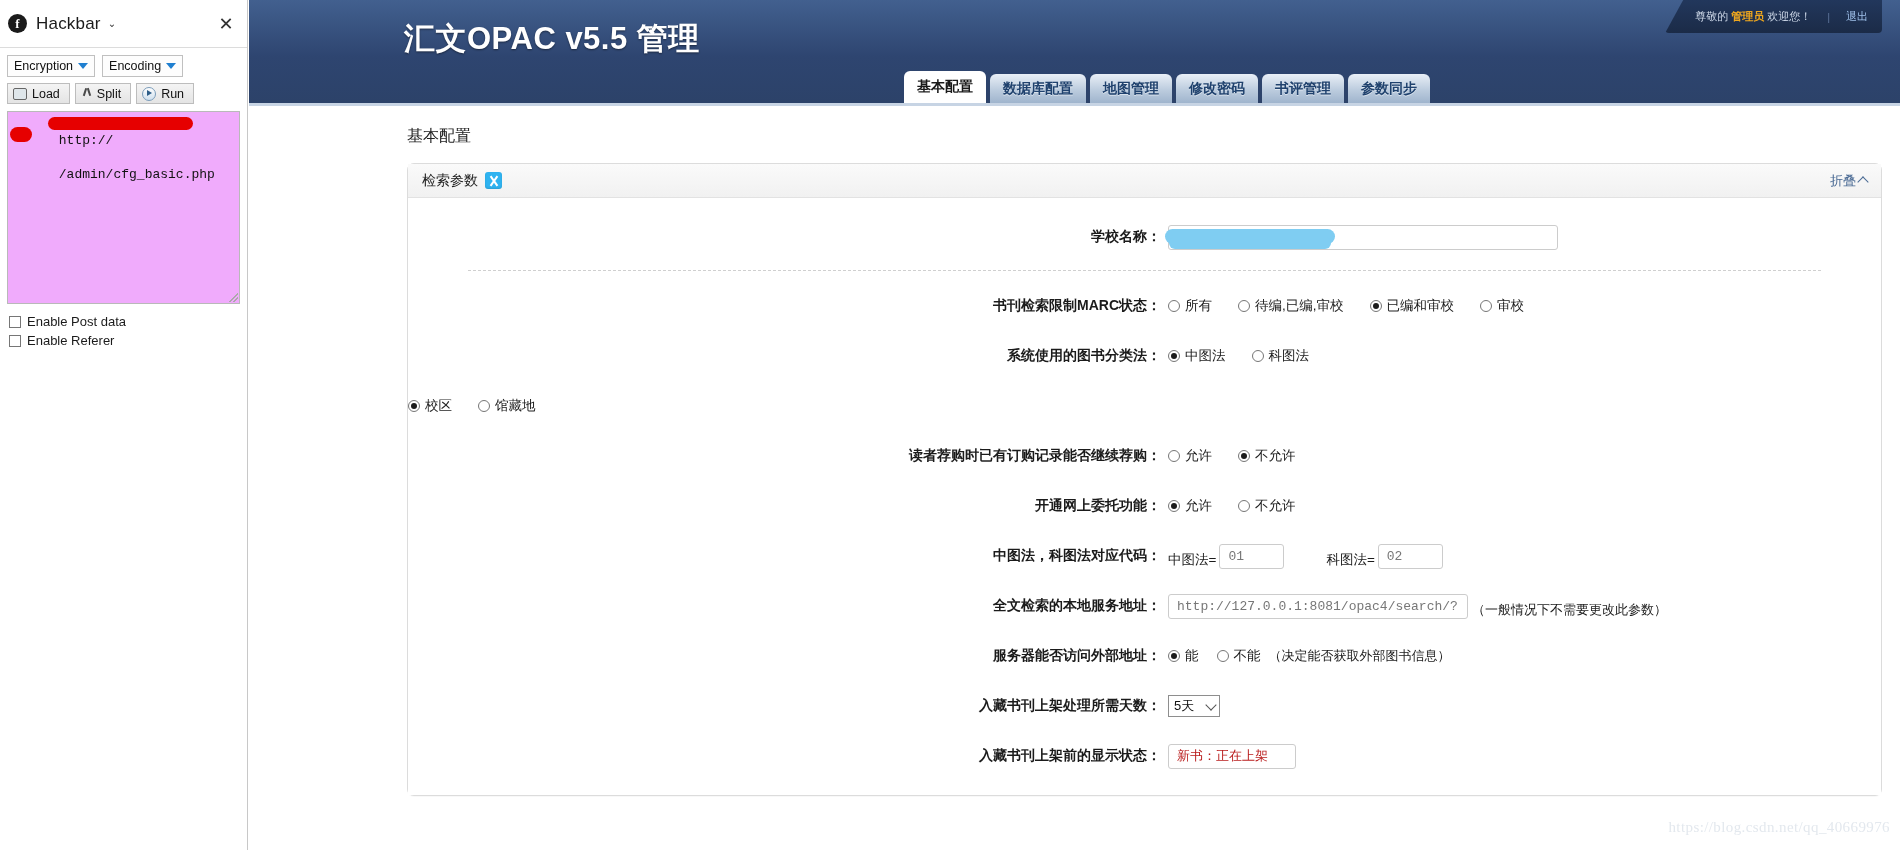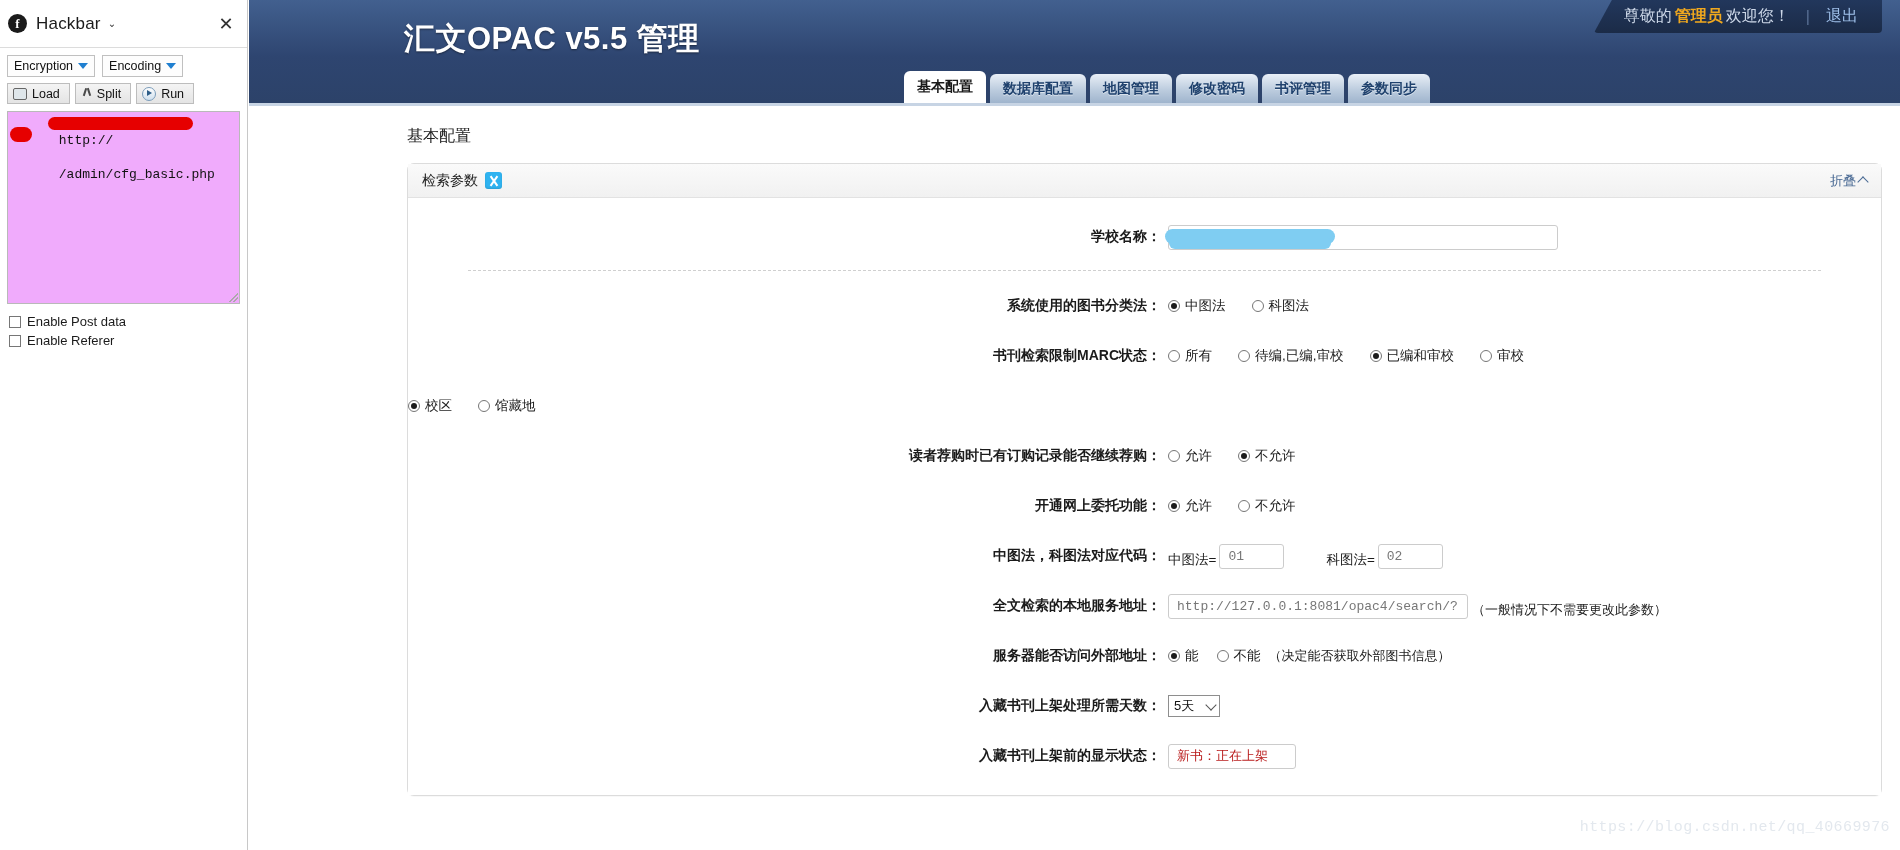--- a/index.html
+++ b/index.html
@@ -125,24 +125,24 @@
   }
   .brand{
     position:absolute;left:155px;top:18px;
     color:#ffffff;font-size:31px;font-weight:bold;
     letter-spacing:.5px;
     text-shadow:0 1px 2px rgba(0,0,0,.45);
   }
   .welcome{
     position:absolute;right:18px;top:0;height:33px;
     display:flex;align-items:center;gap:0px;
-    padding:0 24px 0 30px;
+    padding:0 14px 0 30px;
     background:linear-gradient(to bottom,#22375c,#1b2b47);
     border-bottom-left-radius:4px;border-bottom-right-radius:4px;
-    font-size:16px;color:#cdd8e8;
+    font-size:11px;color:#cdd8e8;
     clip-path:polygon(18px 0,100% 0,100% 100%,0 100%);
   }
   .welcome .hi{color:#cdd8e8;}
   .welcome .admin{color:#f0a81e;font-weight:bold;margin:0 3px;}
   .welcome .sep{color:#5a7196;margin:0 16px;}
   .welcome .logout{color:#9fc0ea;cursor:pointer;}
 
   .tabs{
     position:absolute;left:655px;bottom:0;display:flex;align-items:flex-end;gap:4px;
   }
@@ -276,21 +276,21 @@
   .divider{
     border-top:1px dashed #cfcfcf;
     margin:4px 60px 18px 60px;
   }
 
   .watermark{
     position:absolute;right:10px;bottom:14px;
     font-size:15px;color:#e3e8ee;
     letter-spacing:.4px;
     user-select:none;
-    font-family:Liberation Mono, monospace;
+    font-family:Liberation Serif, serif;
   }
 </style>
 </head>
 <body>
 
 <div id="hackbar">
 
   <div class="hb-titlebar">
     <div class="hb-logo">f</div>
     <div class="hb-title">Hackbar</div>
@@ -391,51 +391,51 @@
               <span class="val">中江职业中学校</span>
               <i class="mask"></i>
               <i class="mask2"></i>
             </div>
           </div>
         </div>
 
         <div class="divider"></div>
 
         <div class="frow">
+          <div class="flabel">书刊检索限制MARC状态：</div>
+          <div class="fctl radio-group">
+            <label class="radio">
+              <i class="rdot"></i>
+              <span>所有</span>
+            </label>
+            <label class="radio">
+              <i class="rdot"></i>
+              <span>待编,已编,审校</span>
+            </label>
+            <label class="radio">
+              <i class="rdot on"></i>
+              <span>已编和审校</span>
+            </label>
+            <label class="radio">
+              <i class="rdot"></i>
+              <span>审校</span>
+            </label>
+          </div>
+        </div>
+
+        <div class="frow">
           <div class="flabel">系统使用的图书分类法：</div>
           <div class="fctl radio-group">
             <label class="radio">
               <i class="rdot on"></i>
               <span>中图法</span>
             </label>
             <label class="radio">
               <i class="rdot"></i>
               <span>科图法</span>
-            </label>
-          </div>
-        </div>
-
-        <div class="frow">
-          <div class="flabel">书刊检索限制MARC状态：</div>
-          <div class="fctl radio-group">
-            <label class="radio">
-              <i class="rdot"></i>
-              <span>所有</span>
-            </label>
-            <label class="radio">
-              <i class="rdot"></i>
-              <span>待编,已编,审校</span>
-            </label>
-            <label class="radio">
-              <i class="rdot on"></i>
-              <span>已编和审校</span>
-            </label>
-            <label class="radio">
-              <i class="rdot"></i>
-              <span>审校</span>
             </label>
           </div>
         </div>
 
         <div class="frow">
           <div class="fctl radio-group">
             <label class="radio">
               <i class="rdot on"></i>
               <span>校区</span>
             </label>

